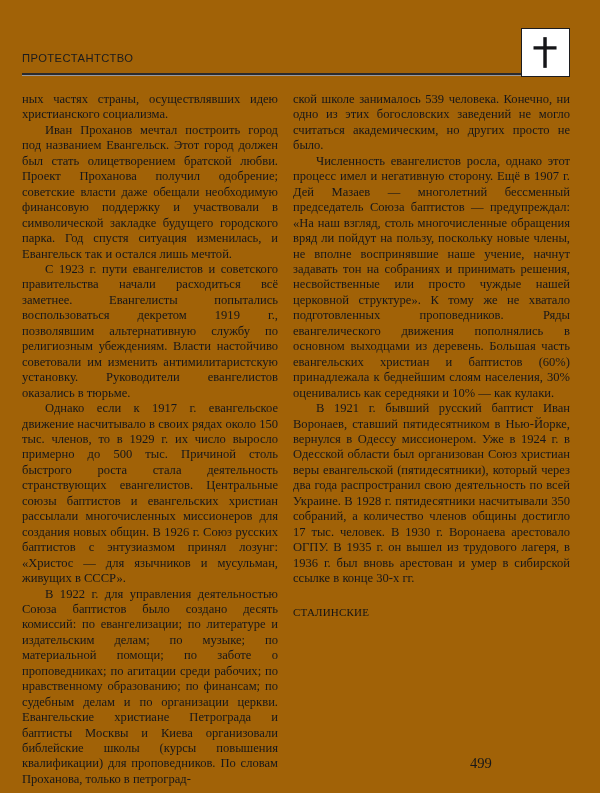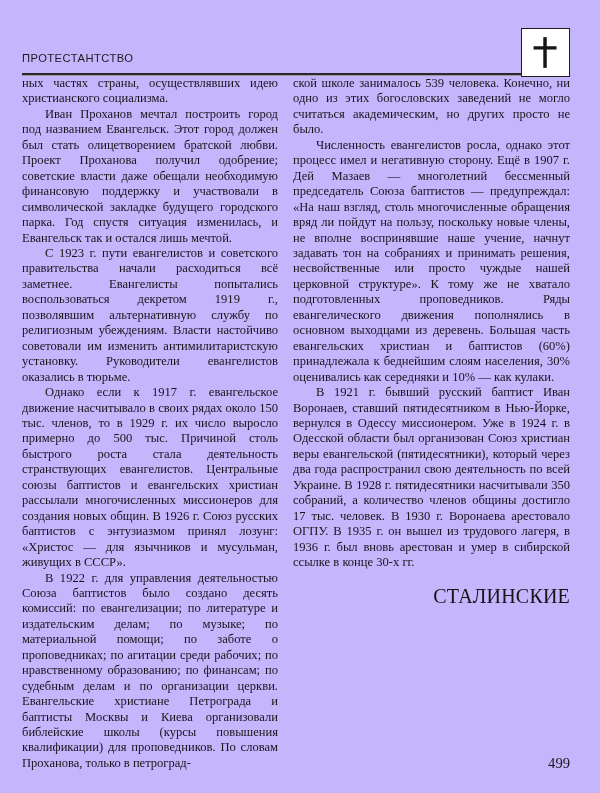--- a/index.html
+++ b/index.html
@@ -15,21 +15,21 @@
     font-family: "Liberation Serif", "DejaVu Serif", serif;
     color: #17171a;
     overflow: hidden;
   }
 
   .page {
     position: absolute;
     inset: 0;
     width: 600px;
     height: 793px;
-    background: #c4b5fd;
+    background: #a16207;
   }
 
   
   .runhead {
     position: absolute;
     left: 22px;
     top: 51px;
     width: 500px;
     height: 20px;
   }
@@ -66,57 +66,56 @@
     left: 0;
     top: 0;
     width: 100%;
     height: 100%;
     display: block;
   }
 
   
   .col {
     position: absolute;
-    top: 76px;
+    top: 92px;
     font-size: 12.55px;
     line-height: 15.45px;
     text-align: justify;
     text-justify: inter-word;
     hyphens: manual;
     color: #16161a;
   }
   .col-left  { left: 22px;  width: 256px; }
   .col-right { left: 293px; width: 277px; }
 
   .col p {
     margin: 0;
     text-indent: 23px;
   }
   .col p.noindent { text-indent: 0; }
 
   
   .section-heading {
     margin: 17px 0 9px 0;
     font-family: "Liberation Serif", "DejaVu Serif", serif;
-    font-size: 20px;
+    font-size: 11px;
     line-height: 17.6px;
     letter-spacing: 0.2px;
-    text-align: right;
+    text-align: left;
     text-indent: 0;
     color: #141417;
   }
   .section-heading .line { display: block; white-space: nowrap; }
 
   
   .folio {
     position: absolute;
     left: 470px;
     top: 755px;
     width: 100px;
-    text-align: right;
     font-size: 14.6px;
     line-height: 17px;
     color: #171719;
   }
 </style>
 </head>
 <body>
 
 <div class="page">
 

